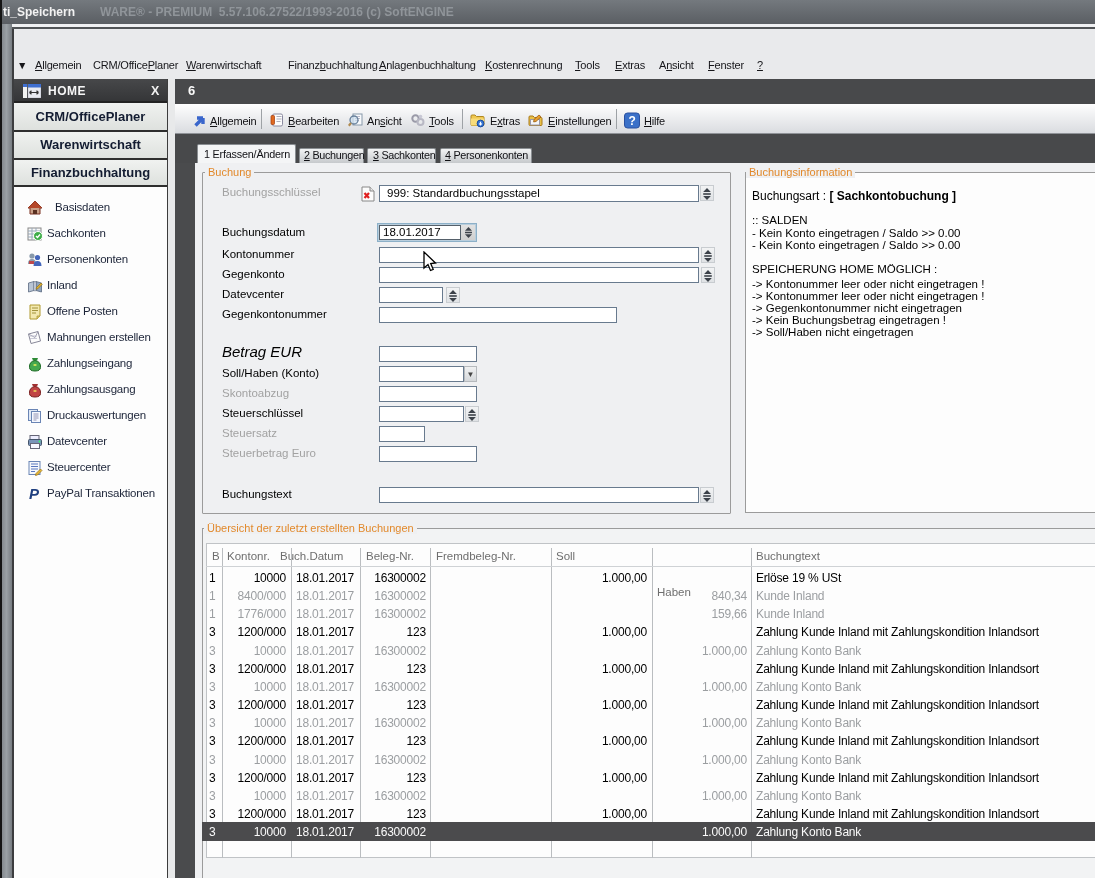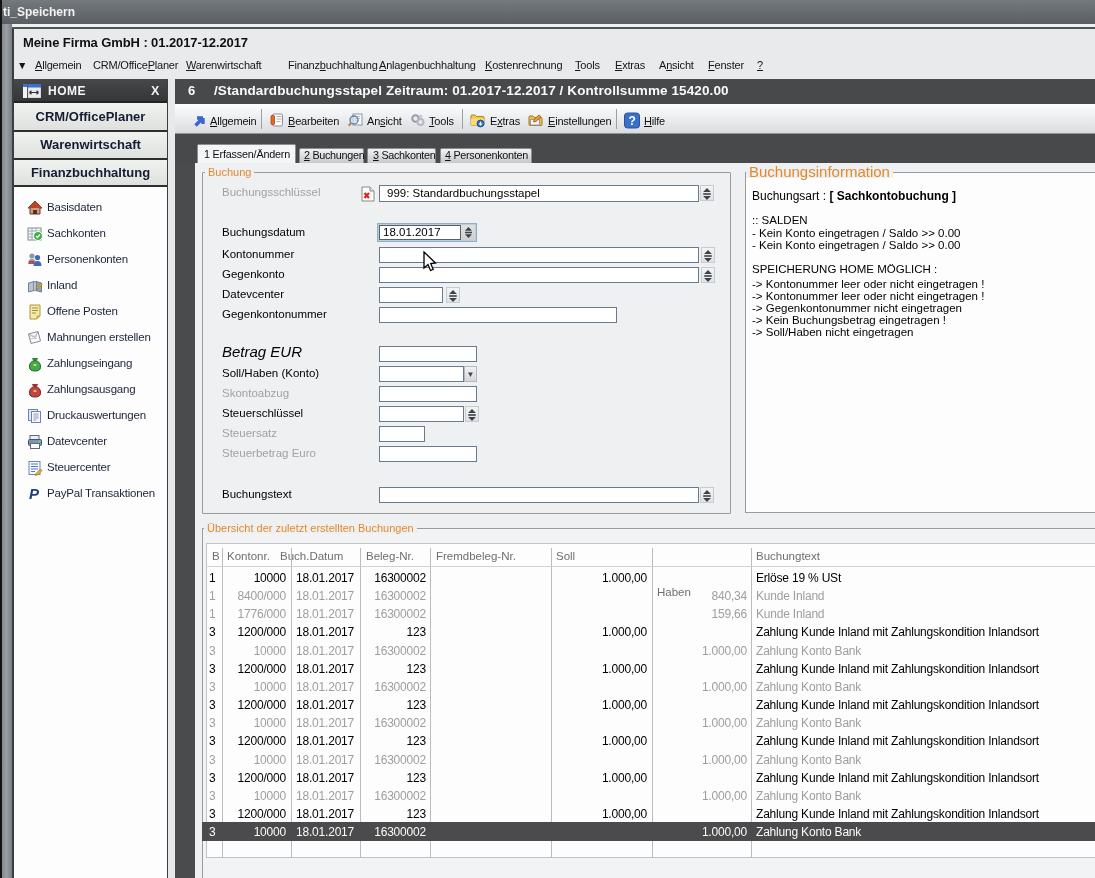--- a/index.html
+++ b/index.html
@@ -4,26 +4,26 @@
 * { margin:0; padding:0; box-sizing:border-box; }
 body { font-family:"Liberation Sans", sans-serif; width:1095px; height:878px; overflow:hidden; background:#eff0f2; }
 #root { position:absolute; top:0; left:0; width:1095px; height:878px; }
 .a { position:absolute; }
 .t { position:absolute; white-space:nowrap; }
 u { text-decoration:underline; }
 </style></head><body>
 <div id="root">
 <div class="a" style="left:0; top:0; width:1095px; height:24px; background:linear-gradient(#74797e,#5a5e63);"></div>
 <div class="t" style="left:3px; top:2.5px; font-size:12px; color:#f2f2f2; font-weight:bold; line-height:18.0px; ">ti_Speichern</div>
+<div class="t" style="left:100px; top:2.5px; font-size:12px; color:#90959a; font-weight:bold; line-height:18.0px; ">WARE® - PREMIUM&nbsp;&nbsp;5.57.106.27522/1993-2016 (c) SoftENGINE</div>
 <div class="a" style="left:0; top:0; width:2px; height:878px; background:#141414;"></div>
 <div class="a" style="left:2; top:24px; left:2px; width:10px; height:854px; background:linear-gradient(90deg,#84898e,#9aa0a5 45%,#787d82);"></div>
 <div class="a" style="left:12px; top:27px; width:2px; height:851px; background:#3c3d3f;"></div>
 <div class="a" style="left:12px; top:27px; width:1083px; height:2px; background:#505356;"></div>
 <div class="a" style="left:14px; top:29px; width:1081px; height:50px; background:#e9eaec;"></div>
-<div class="t" style="left:23px; top:33.2px; font-size:13px; color:#101010; font-weight:bold; line-height:19.5px; letter-spacing:-0.1px;">Meine Firma GmbH : 01.2017-12.2017</div>
 <div class="t" style="left:17px; top:56.8px; font-size:11px; color:#16161a; font-weight:normal; line-height:16.5px; letter-spacing:-0.2px;"><span style="font-size:10.5px;">▼</span></div>
 <div class="t" style="left:35px; top:56.8px; font-size:11px; color:#16161a; font-weight:normal; line-height:16.5px; letter-spacing:-0.2px;"><u>A</u>llgemein</div>
 <div class="t" style="left:93px; top:56.8px; font-size:11px; color:#16161a; font-weight:normal; line-height:16.5px; letter-spacing:-0.2px;">CRM/Office<u>P</u>laner</div>
 <div class="t" style="left:186px; top:56.8px; font-size:11px; color:#16161a; font-weight:normal; line-height:16.5px; letter-spacing:-0.2px;"><u>W</u>arenwirtschaft</div>
 <div class="t" style="left:288px; top:56.8px; font-size:11px; color:#16161a; font-weight:normal; line-height:16.5px; letter-spacing:-0.2px;">Finanz<u>b</u>uchhaltung</div>
 <div class="t" style="left:379px; top:56.8px; font-size:11px; color:#16161a; font-weight:normal; line-height:16.5px; letter-spacing:-0.2px;"><u>A</u>nlagenbuchhaltung</div>
 <div class="t" style="left:485px; top:56.8px; font-size:11px; color:#16161a; font-weight:normal; line-height:16.5px; letter-spacing:-0.2px;"><u>K</u>ostenrechnung</div>
 <div class="t" style="left:575px; top:56.8px; font-size:11px; color:#16161a; font-weight:normal; line-height:16.5px; letter-spacing:-0.2px;"><u>T</u>ools</div>
 <div class="t" style="left:615px; top:56.8px; font-size:11px; color:#16161a; font-weight:normal; line-height:16.5px; letter-spacing:-0.2px;"><u>E</u>xtras</div>
 <div class="t" style="left:659px; top:56.8px; font-size:11px; color:#16161a; font-weight:normal; line-height:16.5px; letter-spacing:-0.2px;">A<u>n</u>sicht</div>
@@ -43,21 +43,21 @@
 <div class="t" style="left:48px; top:82.0px; font-size:12px; color:#f5f5f5; font-weight:bold; line-height:18.0px; letter-spacing:0.5px;">HOME</div>
 <div class="t" style="left:151px; top:81.6px; font-size:12.5px; color:#f0f0f0; font-weight:bold; line-height:18.75px; ">X</div>
 <div class="a" style="left:14px; top:103px; width:153px; height:29px; background:linear-gradient(#f0f2f0,#dee1de); border-bottom:2px solid #2e2e2e; text-align:center; line-height:27px; font-size:13px; font-weight:bold; color:#131c31;">CRM/OfficePlaner</div>
 <div class="a" style="left:14px; top:132px; width:153px; height:28px; background:linear-gradient(#f0f2f0,#dee1de); border-bottom:2px solid #2e2e2e; text-align:center; line-height:26px; font-size:13px; font-weight:bold; color:#131c31;">Warenwirtschaft</div>
 <div class="a" style="left:14px; top:160px; width:153px; height:27px; background:linear-gradient(#f0f2f0,#dee1de); border-bottom:2px solid #2e2e2e; text-align:center; line-height:25px; font-size:13px; font-weight:bold; color:#131c31;">Finanzbuchhaltung</div>
 <svg class="a" style="left:27px; top:200px;" width="16" height="16" viewBox="0 0 16 16">
       <path d="M8 1 L15 8 L13 8 L13 14 L3 14 L3 8 L1 8 Z" fill="#c8a088" stroke="#7a3020" stroke-width="1"></path>
       <path d="M8 1 L15 8 L1 8 Z" fill="#b5482a"></path>
       <rect x="6" y="10" width="4" height="4" fill="#5a3020"></rect>
     </svg>
-<div class="t" style="left:47px; top:199.4px; font-size:11.5px; color:#1c2438; font-weight:normal; line-height:17.25px; letter-spacing:-0.2px;">Basisdaten</div>
+<div class="t" style="left:55px; top:199.4px; font-size:11.5px; color:#1c2438; font-weight:normal; line-height:17.25px; letter-spacing:-0.2px;">Basisdaten</div>
 <svg class="a" style="left:27px; top:226px;" width="16" height="16" viewBox="0 0 16 16">
       <rect x="1" y="2" width="13" height="12" fill="#f8f8f8" stroke="#888"></rect>
       <path d="M1 5 h13 M1 8 h13 M1 11 h13 M5 2 v12 M9 2 v12" stroke="#9ab" stroke-width="1"></path>
       <circle cx="11" cy="10" r="4.5" fill="#3fae49" stroke="#fff"></circle>
       <path d="M9 10 l1.5 1.5 L13 8.5" stroke="#fff" stroke-width="1.4" fill="none"></path>
     </svg>
 <div class="t" style="left:47px; top:225.4px; font-size:11.5px; color:#1c2438; font-weight:normal; line-height:17.25px; letter-spacing:-0.2px;">Sachkonten</div>
 <svg class="a" style="left:27px; top:252px;" width="16" height="16" viewBox="0 0 16 16">
       <circle cx="5" cy="4" r="2.6" fill="#8899aa"></circle>
       <path d="M1 12 q0-5 4-5 q4 0 4 5 Z" fill="#8899aa"></path>
@@ -117,21 +117,20 @@
     </svg>
 <div class="t" style="left:47px; top:459.4px; font-size:11.5px; color:#1c2438; font-weight:normal; line-height:17.25px; letter-spacing:-0.2px;">Steuercenter</div>
 <svg class="a" style="left:27px; top:486px;" width="16" height="16" viewBox="0 0 16 16">
       <text x="2" y="13" font-family="Liberation Sans" font-size="15" font-weight="bold" font-style="italic" fill="#1f3f7f">P</text>
     </svg>
 <div class="t" style="left:47px; top:485.4px; font-size:11.5px; color:#1c2438; font-weight:normal; line-height:17.25px; letter-spacing:-0.2px;">PayPal Transaktionen</div>
 <div class="a" style="left:175px; top:79px; width:920px; height:84px; background:#48494b;"></div>
 <div class="a" style="left:175px; top:163px; width:20px; height:715px; background:#4a4b4d;"></div>
 <div class="a" style="left:195px; top:163px; width:900px; height:715px; background:#eff0f2;"></div>
 <div class="t" style="left:188px; top:81.2px; font-size:13px; color:#fafafa; font-weight:bold; line-height:19.5px; ">6</div>
-<div class="t" style="left:214px; top:80.9px; font-size:13.5px; color:#fafafa; font-weight:bold; line-height:20.25px; letter-spacing:0.1px;">/Standardbuchungsstapel Zeitraum: 01.2017-12.2017 / Kontrollsumme 15420.00</div>
 <div class="a" style="left:175px; top:104px; width:920px; height:30px; background:linear-gradient(#fefefe,#dadce0); border-bottom:1px solid #8f9297;"></div>
 <svg class="a" style="left:193px; top:112px;" width="16" height="17" viewBox="0 0 16 16">
       <path d="M2.5 13 L10 5.5 M10 5.5 L10 11.5 M10 5.5 L4 5.5" stroke="#3a66cc" stroke-width="3.4" fill="none"></path>
     </svg>
 <div class="t" style="left:210px; top:112.8px; font-size:11px; color:#101014; font-weight:normal; line-height:16.5px; letter-spacing:-0.2px;"><u>A</u>llgemein</div>
 <svg class="a" style="left:270px; top:112px;" width="16" height="17" viewBox="0 0 16 16">
       <rect x="2.5" y="1.5" width="10" height="12" rx="1.5" fill="#fdfdfd" stroke="#8a8aa0"></rect>
       <rect x="1" y="3" width="3.5" height="9" rx="1" fill="#e06a20" stroke="#a03808" stroke-width="0.7"></rect>
       <path d="M6.5 4 h5 M6.5 6.5 h5 M6.5 9 h4" stroke="#99a" stroke-width="0.8"></path>
     </svg>
@@ -247,21 +246,21 @@
 <div class="a" style="left:379px; top:487px; width:320px; height:16px; background:#fff; border:1px solid #687a8e;"></div>
 <div class="a" style="left:700px; top:487px; width:14px; height:16px; background:linear-gradient(#f2f3f4,#dfe2e5); border:1px solid #c8ccd0; text-align:center; padding-top:1px;"><svg width="12" height="14" viewBox="0 0 12 14">
         <path d="M6 1 L9.8 5 L2.2 5 Z" fill="#3c424a"></path>
         <rect x="2.2" y="6.2" width="7.6" height="1.6" fill="#3c424a"></rect>
         <path d="M6 13 L9.8 9 L2.2 9 Z" fill="#3c424a"></path>
       </svg></div>
 <svg class="a" style="left:421px; top:251px;" width="16" height="23" viewBox="0 0 16 23">
       <path d="M3 1 L3 17 L7 13.5 L9.5 19.5 L12.2 18.3 L9.7 12.5 L14.5 12 Z" fill="#fff" stroke="#000" stroke-width="1.3"></path>
     </svg>
 <div class="a" style="left:745px; top:172px; width:352px; height:341px; border:1px solid #9b9b9b; background:#fdfdfd;"></div>
-<div class="a" style="left:746px; top:166px; height:12px; background:#eff0f2; padding:0 3px; font-size:15px; line-height:12px; color:#e2892b;">Buchungsinformation</div>
+<div class="a" style="left:746px; top:166px; height:12px; background:#eff0f2; padding:0 3px; font-size:11px; line-height:12px; color:#e2892b;">Buchungsinformation</div>
 <div class="t" style="left:752px; top:187.0px; font-size:12px; color:#000; font-weight:normal; line-height:18.0px; ">Buchungsart : <b>[ Sachkontobuchung ]</b></div>
 <div class="t" style="left:752px; top:212.4px; font-size:11.5px; color:#000; font-weight:normal; line-height:17.25px; ">:: SALDEN</div>
 <div class="t" style="left:752px; top:224.9px; font-size:11.5px; color:#000; font-weight:normal; line-height:17.25px; ">- Kein Konto eingetragen / Saldo &gt;&gt; 0.00</div>
 <div class="t" style="left:752px; top:236.9px; font-size:11.5px; color:#000; font-weight:normal; line-height:17.25px; ">- Kein Konto eingetragen / Saldo &gt;&gt; 0.00</div>
 <div class="t" style="left:752px; top:260.9px; font-size:11.5px; color:#000; font-weight:normal; line-height:17.25px; ">SPEICHERUNG HOME MÖGLICH :</div>
 <div class="t" style="left:752px; top:276.4px; font-size:11.5px; color:#000; font-weight:normal; line-height:17.25px; ">-&gt; Kontonummer leer oder nicht eingetragen !</div>
 <div class="t" style="left:752px; top:288.4px; font-size:11.5px; color:#000; font-weight:normal; line-height:17.25px; ">-&gt; Kontonummer leer oder nicht eingetragen !</div>
 <div class="t" style="left:752px; top:300.4px; font-size:11.5px; color:#000; font-weight:normal; line-height:17.25px; ">-&gt; Gegenkontonummer nicht eingetragen</div>
 <div class="t" style="left:752px; top:312.4px; font-size:11.5px; color:#000; font-weight:normal; line-height:17.25px; ">-&gt; Kein Buchungsbetrag eingetragen !</div>
 <div class="t" style="left:752px; top:324.4px; font-size:11.5px; color:#000; font-weight:normal; line-height:17.25px; ">-&gt; Soll/Haben nicht eingetragen</div>

